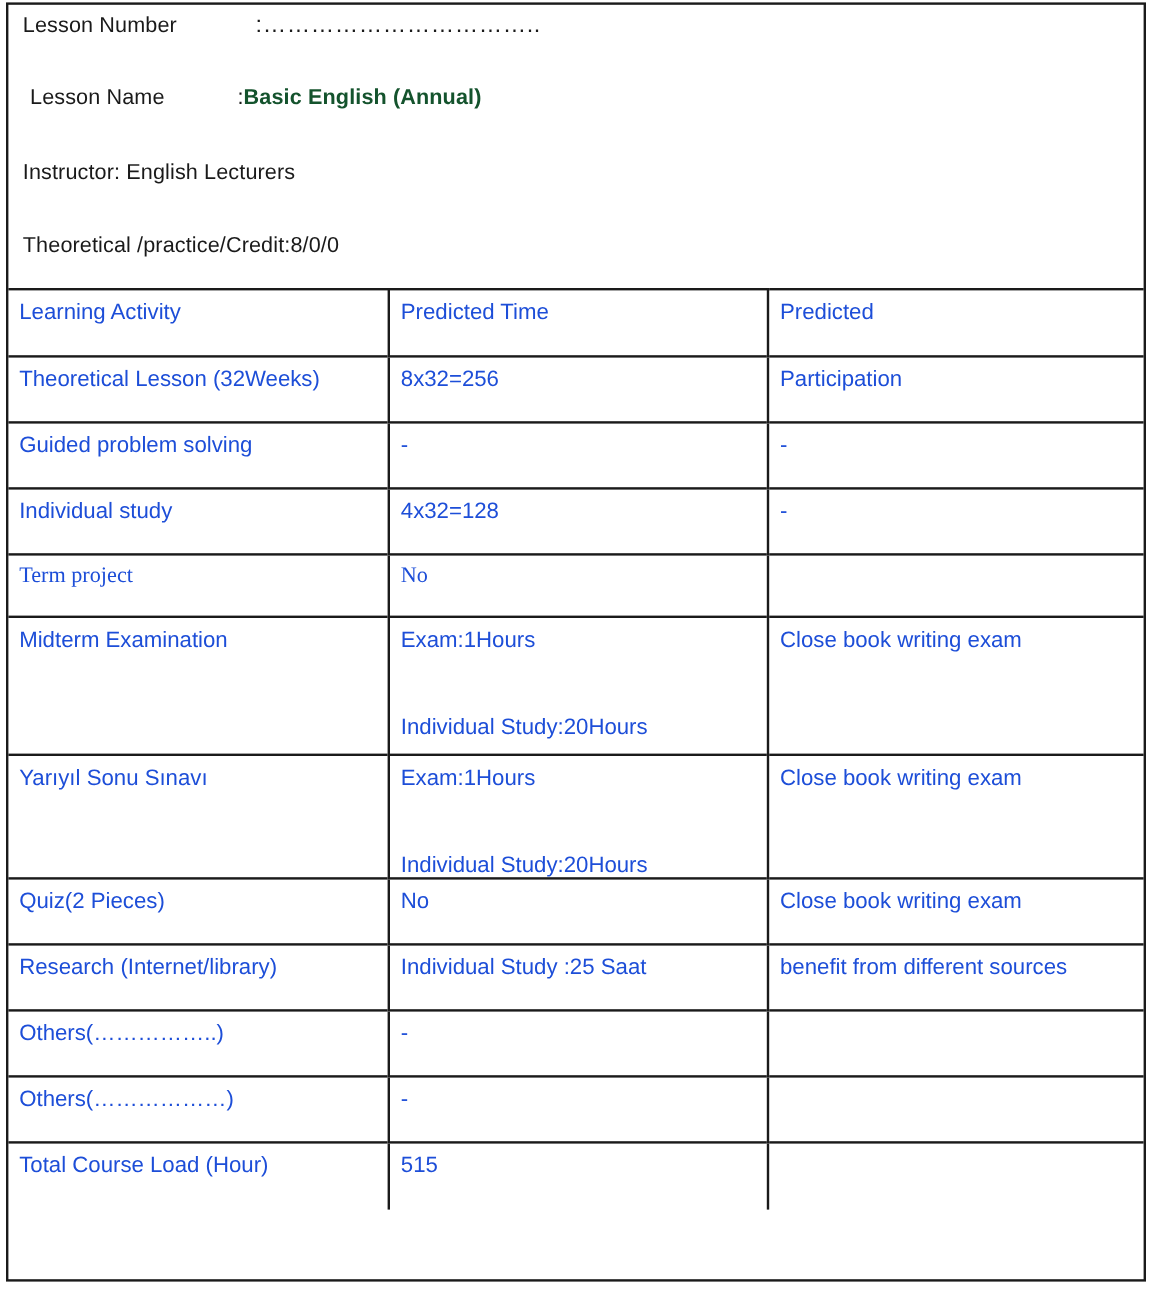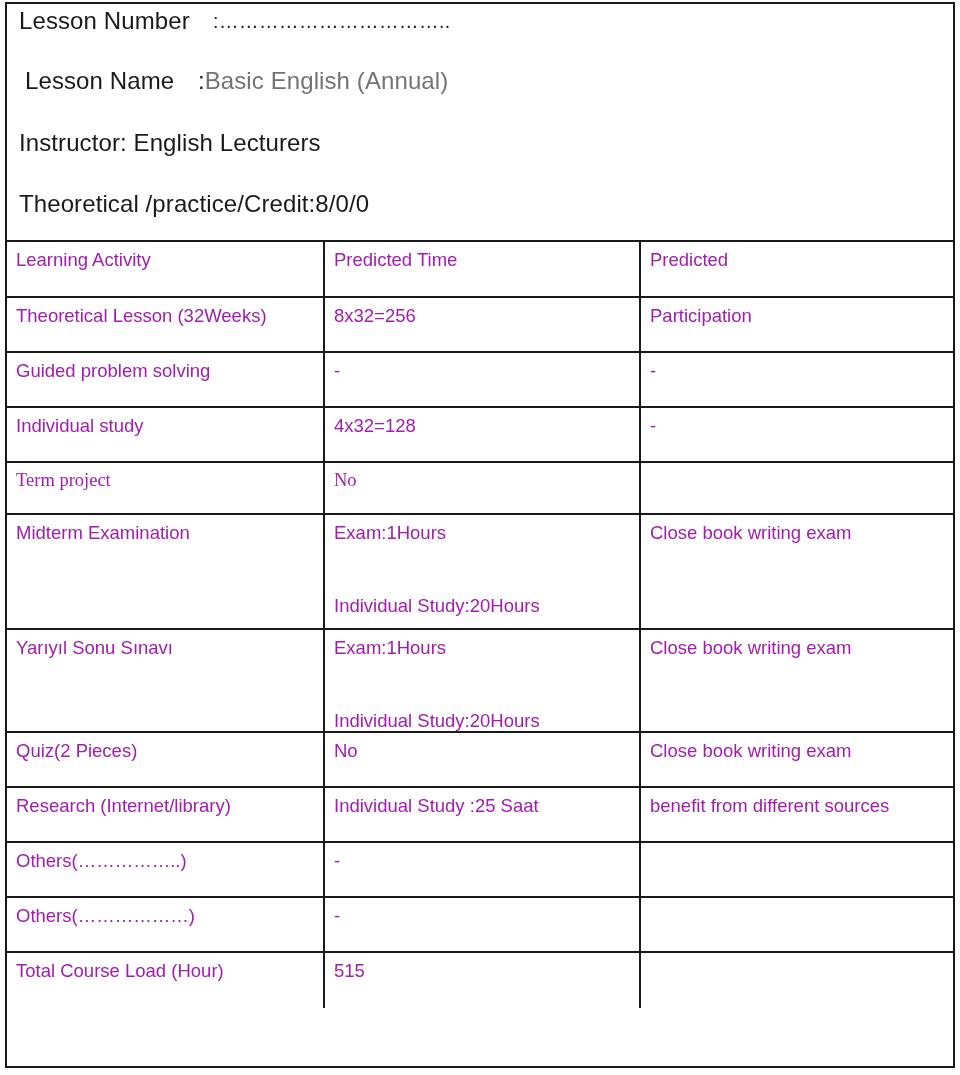--- a/index.html
+++ b/index.html
@@ -33,33 +33,33 @@
   #header-block {
     position: absolute;
     left: 0;
     top: 0;
     width: 100%;
     height: 236px;
     box-sizing: border-box;
   }
   .hdr-line {
     position: absolute;
-    font-size: 24px;
+    font-size: 18px;
     line-height: 22px;
     white-space: nowrap;
     color: #1a1a1a;
   }
   .hdr-label { letter-spacing: 0.1px; }
   .hdr-dots {
     letter-spacing: 0.5px;
     font-size: 19.5px;
   }
   .blue-bold {
-    color: #737373;
-    font-weight: normal;
+    color: #14532d;
+    font-weight: bold;
     letter-spacing: 0.1px;
   }
   #line-lesson-number { left: 12px;  top: 6px; }
   #lesson-number-colon { position: absolute; left: 206px; top: 6px; }
   #line-lesson-name   { left: 18px;  top: 66px; }
   #lesson-name-value  { position: absolute; left: 191px; top: 66px; }
   #line-instructor    { left: 12px;  top: 128px; }
   #line-credit        { left: 12px;  top: 189px; }
 
   
@@ -71,21 +71,21 @@
     border-collapse: collapse;
     table-layout: fixed;
   }
   #activity-table td {
     border-top: 2px solid #1a1a1a;
     border-right: 2px solid #1a1a1a;
     padding: 7px 0 0 9px;
     font-size: 18.5px;
     line-height: 21px;
     vertical-align: top;
-    color: #a21caf;
+    color: #1d4ed8;
     box-sizing: border-box;
     overflow: hidden;
   }
   #activity-table tr td:last-child { border-right: none; }
   #activity-table tr:first-child td { border-top: 2px solid #1a1a1a; }
   .col-a { width: 317px; }
   .col-b { width: 316px; }
   .col-c { width: 313px; }
   .cell-sub {
     display: block;

